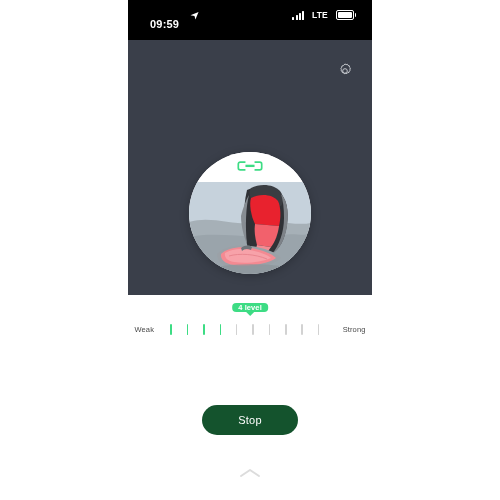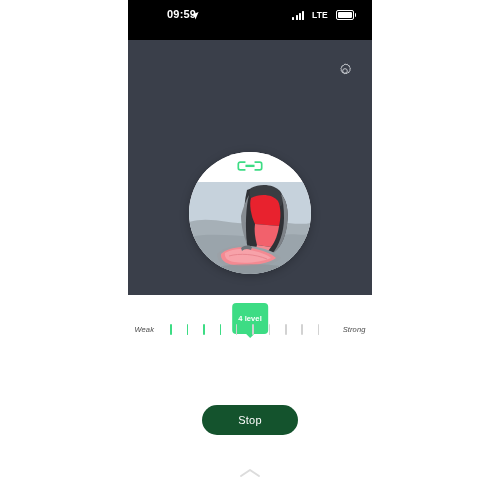--- a/index.html
+++ b/index.html
@@ -5,21 +5,21 @@
   html,body{margin:0;padding:0;background:#ffffff;}
   body{width:500px;height:500px;overflow:hidden;font-family:"Liberation Sans",sans-serif;}
 
   .canvas{position:relative;width:500px;height:500px;background:#ffffff;}
 
   
   .phone{position:absolute;left:128px;top:0;width:244px;height:500px;background:#ffffff;overflow:hidden;}
 
   
   .statusbar{position:relative;height:40px;background:#000000;}
-  .sb-time{position:absolute;left:22px;top:8px;color:#ffffff;font-size:11px;font-weight:bold;letter-spacing:.2px;margin-left:17px;}
+  .sb-time{position:absolute;left:22px;top:18px;color:#ffffff;font-size:11px;font-weight:bold;letter-spacing:.2px;}
   .sb-loc{position:absolute;left:62px;top:11px;width:9px;height:9px;}
   .sb-right{position:absolute;right:18px;top:10px;display:flex;align-items:center;gap:8px;}
   .bars{display:flex;align-items:flex-end;gap:1.2px;height:9px;}
   .bars i{display:block;width:2px;background:#ffffff;border-radius:.5px;}
   .bars i:nth-child(1){height:3px;}
   .bars i:nth-child(2){height:5px;}
   .bars i:nth-child(3){height:7px;}
   .bars i:nth-child(4){height:9px;}
   .lte{color:#ffffff;font-size:8.5px;font-weight:bold;letter-spacing:.2px;}
   .batt{position:relative;width:16px;height:8px;border:1px solid #ffffff;border-radius:2px;}
@@ -35,26 +35,26 @@
   .seat-circle{position:absolute;inset:0;border-radius:50%;overflow:hidden;background:#ffffff;
                box-shadow:0 2px 10px rgba(0,0,0,.25);}
   .seat-top{position:absolute;left:0;right:0;top:0;height:30px;background:#ffffff;}
   .seat-img{position:absolute;left:0;right:0;top:30px;bottom:0;overflow:hidden;}
   .link-icon{position:absolute;left:50%;top:7px;transform:translateX(-50%);width:26px;height:14px;}
 
   
   .slider-sec{position:relative;height:92px;background:#ffffff;}
   .badge{position:absolute;left:50%;top:8px;transform:translateX(-50%);
          background:#3ddc84;color:#ffffff;font-size:7.5px;font-weight:bold;
-         padding:11px 6px;border-radius:4px;white-space:nowrap;letter-spacing:.1px;}
+         padding:0 6px;border-radius:4px;white-space:nowrap;letter-spacing:.1px;}
   .badge::after{content:"";position:absolute;left:50%;bottom:-3.5px;transform:translateX(-50%);
          width:0;height:0;border-left:4px solid transparent;border-right:4px solid transparent;
          border-top:4px solid #3ddc84;}
   .track{position:absolute;left:0;right:0;top:26px;height:16px;display:flex;align-items:center;
-         justify-content:center;gap:0;font-style:italic;}
+         justify-content:center;gap:0;}
   .lbl{font-size:7.5px;color:#4a4a4a;letter-spacing:.1px;}
   .lbl.left{margin-right:9px;}
   .lbl.right{margin-left:16px;}
   .ticks{display:flex;align-items:center;gap:0;}
   .tick{width:1.6px;height:11px;border-radius:1px;margin:0 7.4px;background:#d2d2d2;}
   .tick.on{background:#3ddc84;}
 
   
   .action{position:relative;height:72px;background:#ffffff;}
   .stop-btn{position:absolute;left:50%;top:18px;transform:translateX(-50%);

